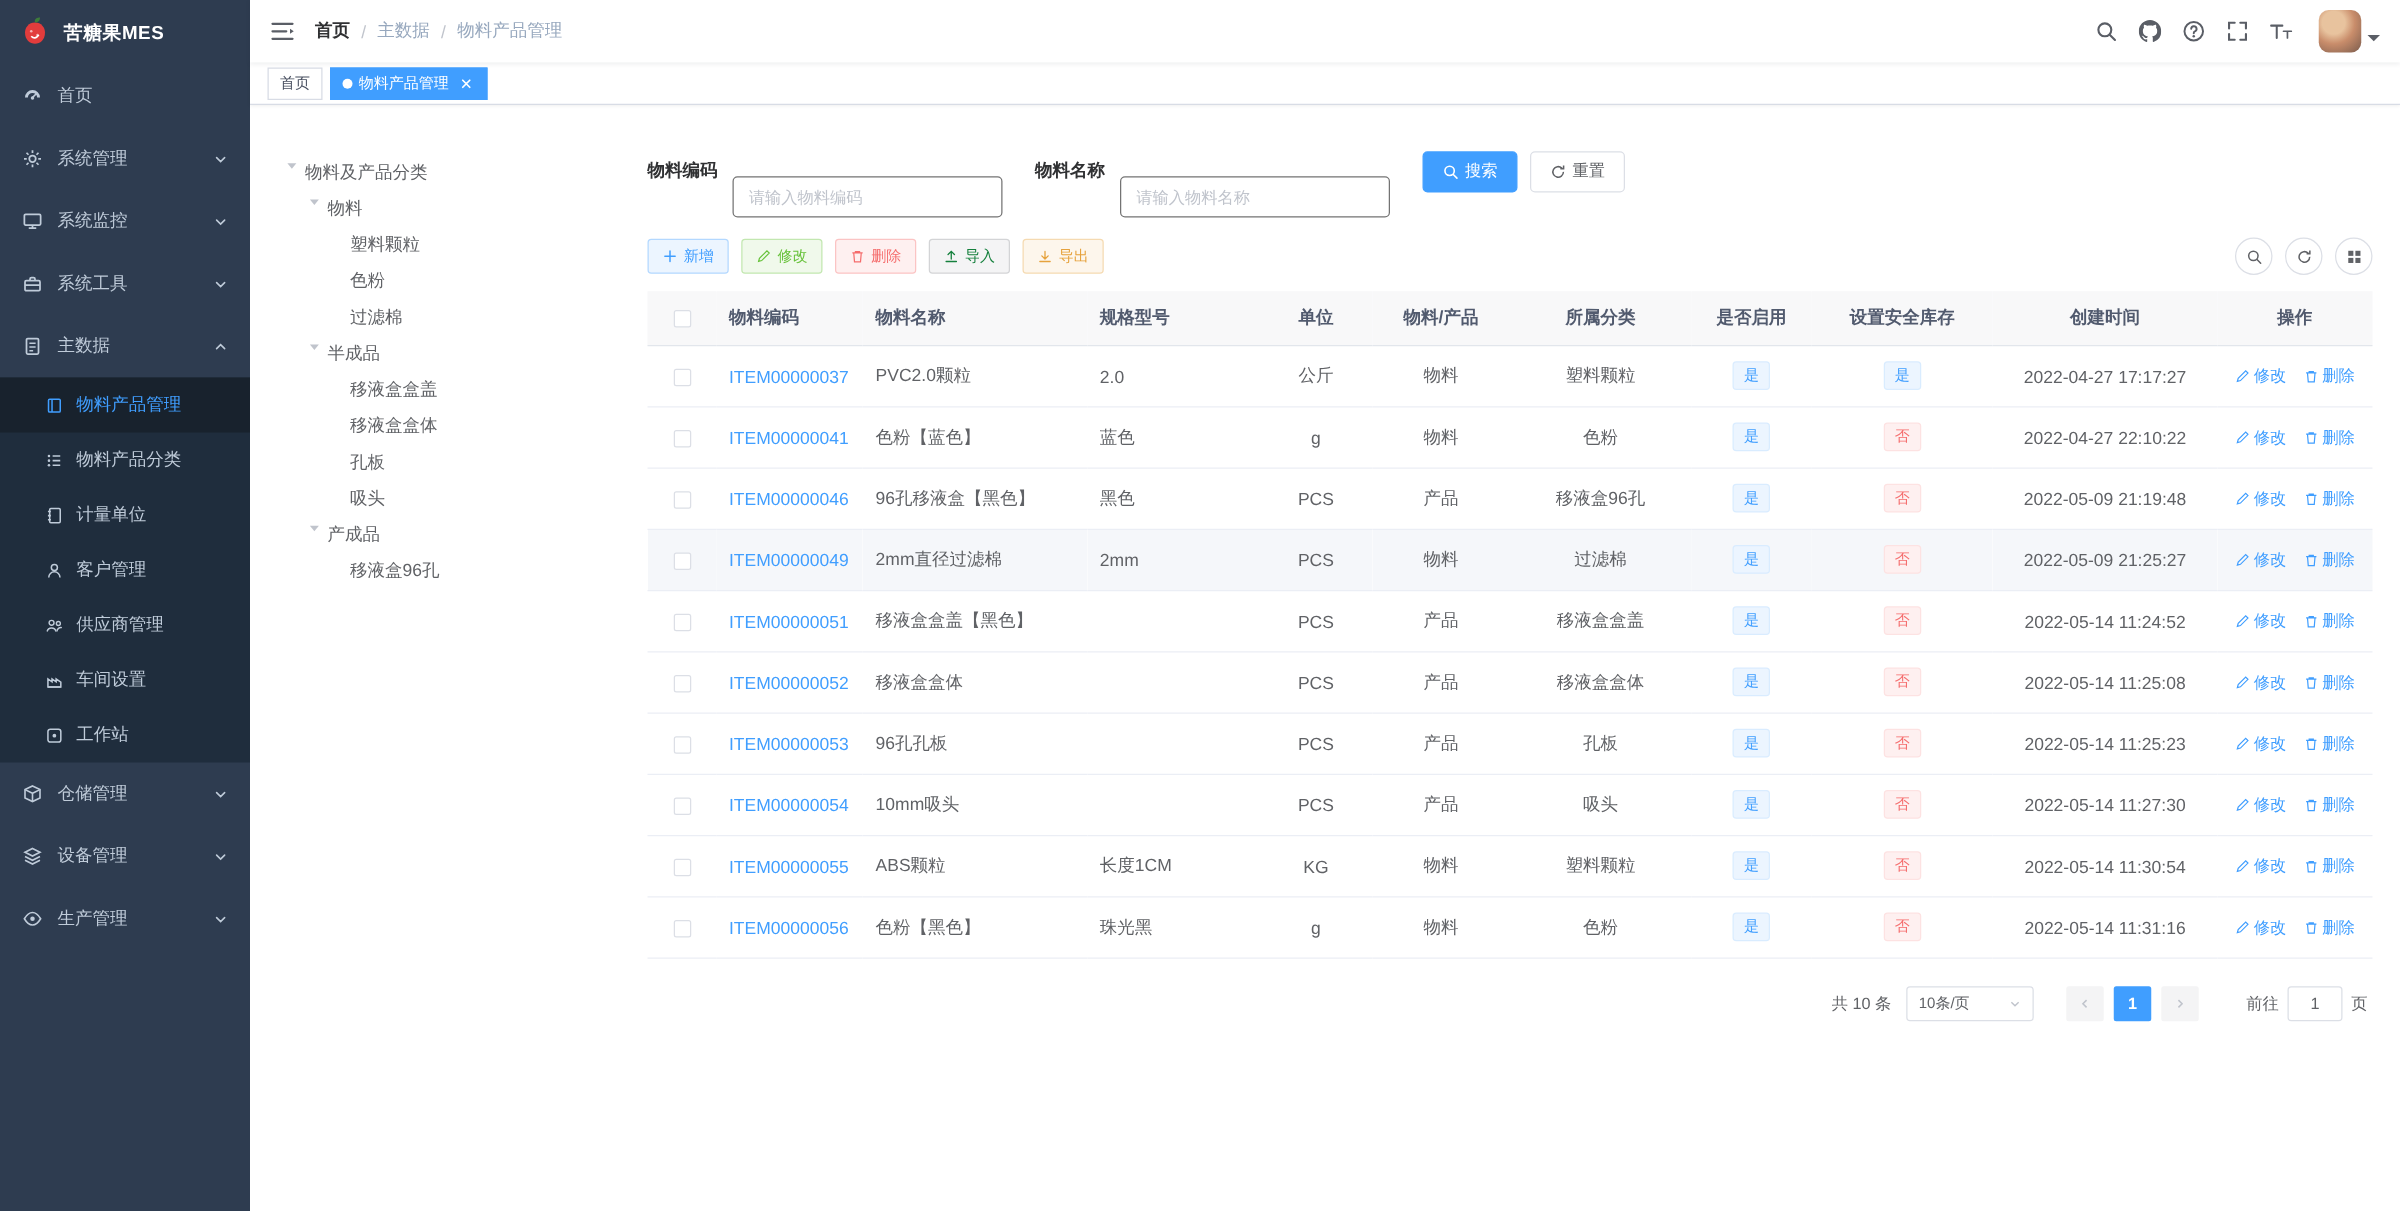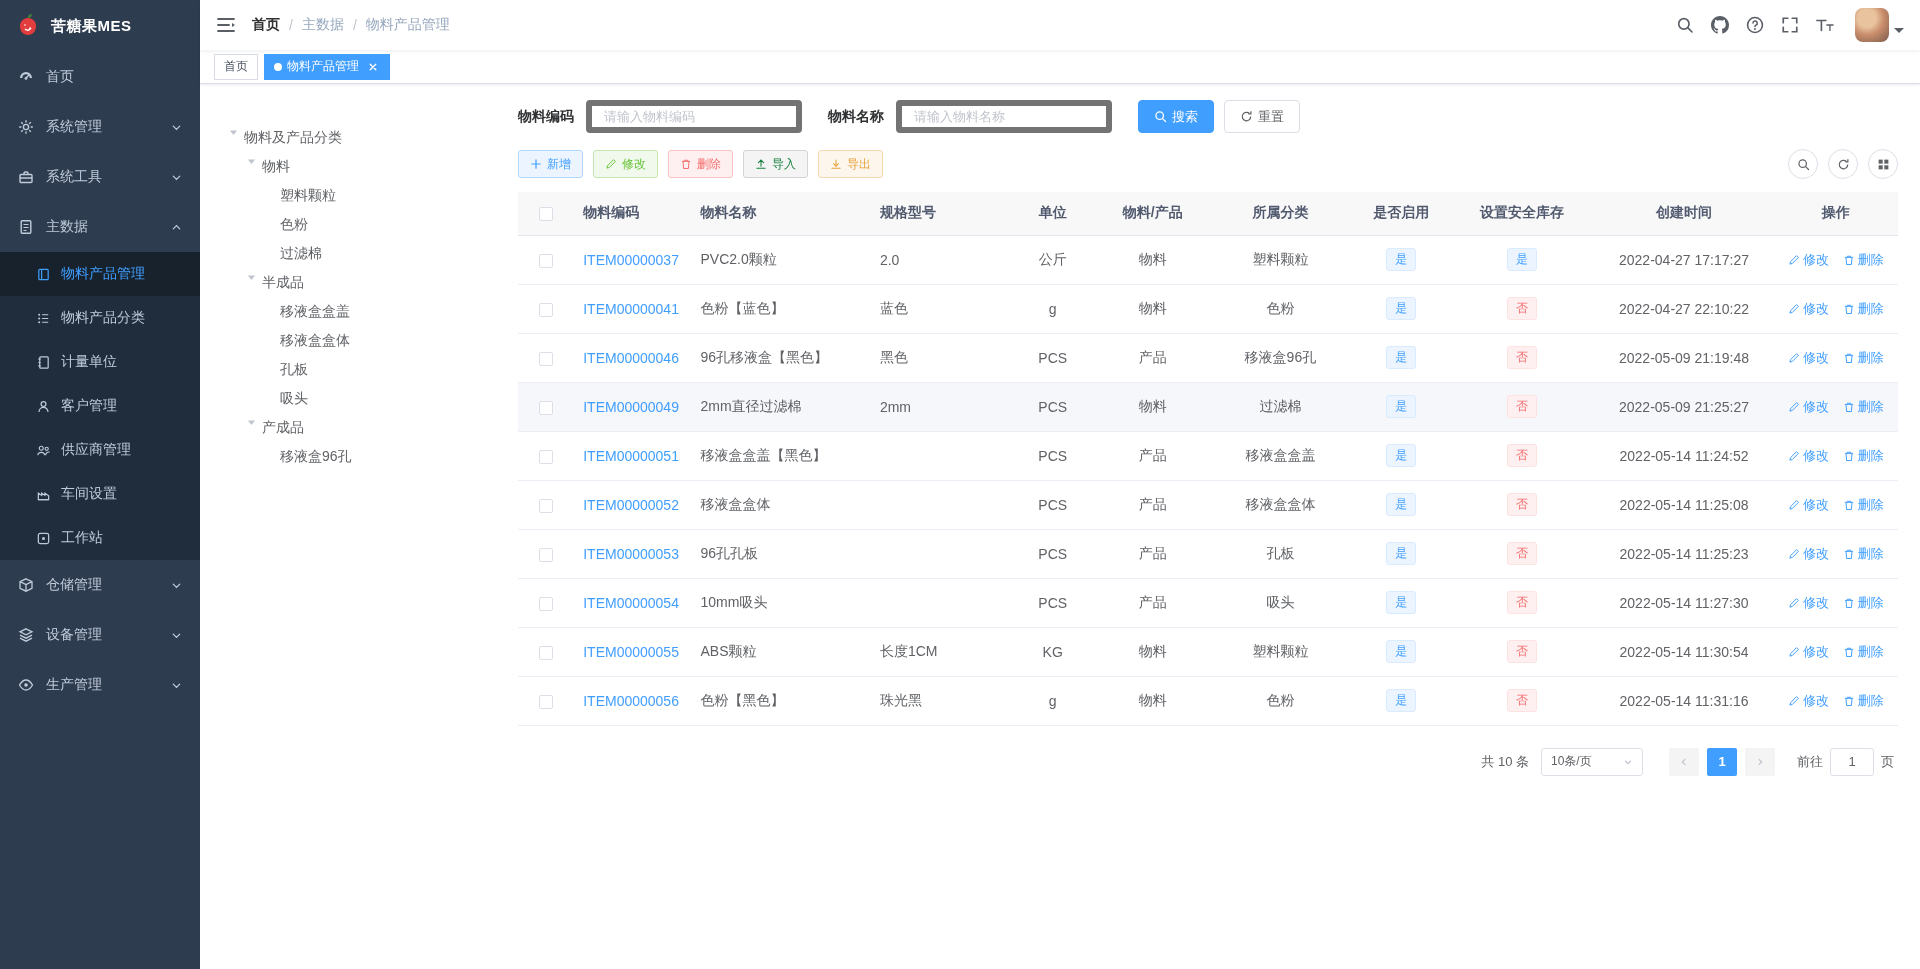--- a/index.html
+++ b/index.html
@@ -92,22 +92,22 @@
   .tree-caret svg { width: 9px; height: 9px; }
   .hidden-caret { visibility: hidden; }
 
   
   .table-panel { flex: 1; min-width: 0; display: flex; flex-direction: column; }
 
   .filter-row { display: flex; align-items: center; }
   .filter-group { display: flex; align-items: center; gap: 12px; margin-right: 26px; }
   .filter-label { font-weight: 700; color: #303133; font-size: 14px; white-space: nowrap; }
   .filter-input {
-    width: 216px; height: 33px; border: 6px solid #737373; border-radius: 4px;
-    padding: 0 12px; font-size: 13px; color: #606266; outline: none; font-family: inherit;
+    width: 216px; height: 33px; border: 1px solid #737373; border-radius: 4px;
+    padding: 0 12px; font-size: 13px; color: #606266; outline: none; font-family: inherit; margin-top: 41px;
   }
   .btn {
     display: inline-flex; align-items: center; gap: 5px; height: 33px; padding: 0 15px;
     border-radius: 4px; border: 1px solid #dcdfe6; background: #fff; color: #606266;
     font-size: 13px; cursor: pointer; font-family: inherit; white-space: nowrap;
   }
   .btn svg { width: 13px; height: 13px; }
   .btn-primary { background: #409EFF; border-color: #409EFF; color: #fff; }
   .btn + .btn { margin-left: 10px; }
 
@@ -173,21 +173,21 @@
   }
   .page-size-select svg { width: 10px; height: 10px; color: #c0c4cc; }
   .pager { display: flex; align-items: center; gap: 8px; margin-left: 14px; }
   .page-btn {
     min-width: 30px; height: 28px; border-radius: 2px; background: #f4f4f5;
     display: flex; align-items: center; justify-content: center; color: #606266; cursor: pointer;
   }
   .page-btn svg { width: 10px; height: 10px; }
   .page-btn.disabled { color: #c0c4cc; }
   .page-btn.current { background: #409EFF; color: #fff; font-weight: 700; }
-  .goto { display: flex; align-items: center; gap: 7px; margin-left: 10px; }
+  .goto { display: flex; align-items: center; gap: 7px; margin-left: 26px; }
   .goto-input {
     width: 44px; height: 28px; border: 1px solid #dcdfe6; border-radius: 3px;
     text-align: center; font-size: 13px; color: #606266; outline: none; font-family: inherit;
   }
 </style>
 </head>
 <body>
 
 <div class="app">
 
@@ -217,20 +217,30 @@
         <svg class="mi-icon" viewBox="0 0 16 16">
             <circle cx="8" cy="8" r="2.6" fill="none" stroke="currentColor" stroke-width="1.4"></circle>
             <path d="M8 1.2v2.2M8 12.6v2.2M1.2 8h2.2M12.6 8h2.2M3.2 3.2l1.6 1.6M11.2 11.2l1.6 1.6M12.8 3.2l-1.6 1.6M4.8 11.2l-1.6 1.6" stroke="currentColor" stroke-width="1.4"></path>
           </svg>
         <span>系统管理</span>
         <svg class="mi-arrow" viewBox="0 0 12 12">
             <path d="M2.5 4.5 6 8l3.5-3.5" fill="none" stroke="currentColor" stroke-width="1.4" stroke-linecap="round"></path>
           </svg>
       </div>
 
+      <div class="menu-item">
+        <svg class="mi-icon" viewBox="0 0 16 16">
+            <rect x="1.5" y="2.5" width="13" height="8.5" rx="1" fill="none" stroke="currentColor" stroke-width="1.4"></rect>
+            <path d="M8 11v2.5M5 13.5h6" stroke="currentColor" stroke-width="1.4"></path>
+          </svg>
+        <span>系统监控</span>
+        <svg class="mi-arrow" viewBox="0 0 12 12">
+            <path d="M2.5 4.5 6 8l3.5-3.5" fill="none" stroke="currentColor" stroke-width="1.4" stroke-linecap="round"></path>
+          </svg>
+      </div>
 
       <div class="menu-item">
         <svg class="mi-icon" viewBox="0 0 16 16">
             <rect x="2" y="5.5" width="12" height="8" rx="1" fill="none" stroke="currentColor" stroke-width="1.4"></rect>
             <path d="M6 5.5V4.2A1.2 1.2 0 0 1 7.2 3h1.6A1.2 1.2 0 0 1 10 4.2v1.3M2 9h12" stroke="currentColor" stroke-width="1.4" fill="none"></path>
           </svg>
         <span>系统工具</span>
         <svg class="mi-arrow" viewBox="0 0 12 12">
             <path d="M2.5 4.5 6 8l3.5-3.5" fill="none" stroke="currentColor" stroke-width="1.4" stroke-linecap="round"></path>
           </svg>

